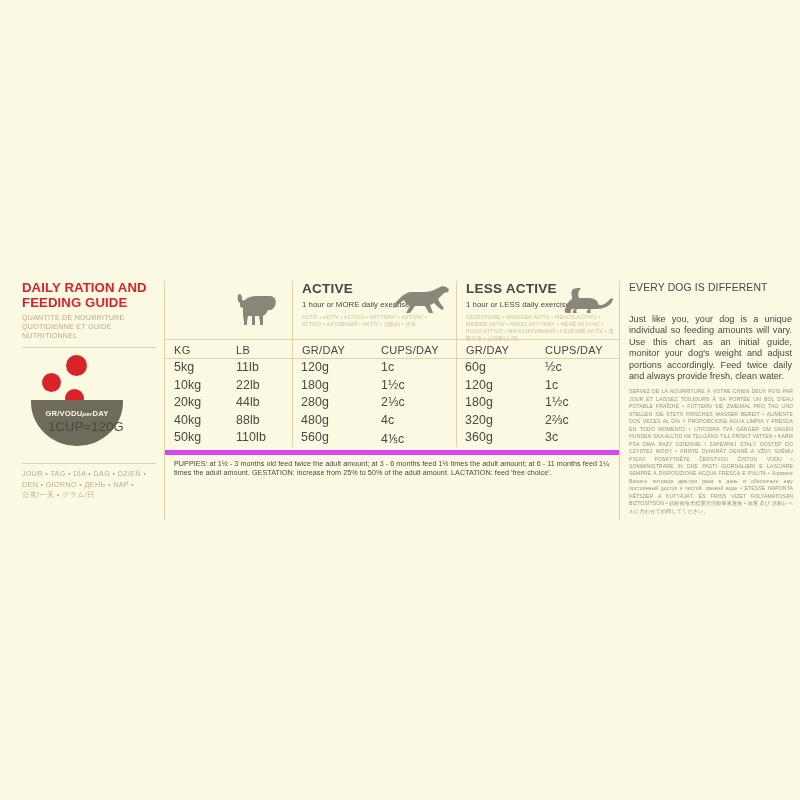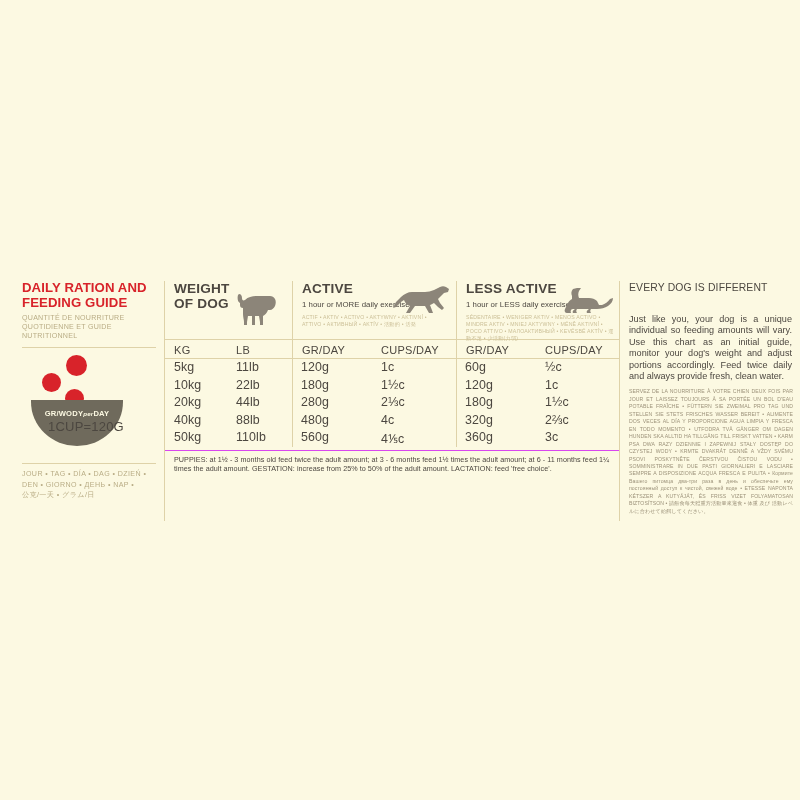--- a/index.html
+++ b/index.html
@@ -215,21 +215,21 @@
     padding-top: 1px;
     white-space: nowrap;
   }
   .vsep {
     position: absolute;
     top: 0; bottom: 0;
     width: 0;
     border-left: 1px solid #ded2a8;
   }
   .note {
-    border-top: 1px solid #d946ef;
+    border-top: 5px solid #d946ef;
     margin-top: 3px;
     padding: 4px 6px 0 9px;
     color: #4c4740;
     font-size: 7.2px;
     line-height: 9.6px;
     letter-spacing: 0.05px;
   }
 
   
   .col-info {
@@ -278,42 +278,38 @@
         <div>QUANTITÉ DE NOURRITURE</div>
         <div>QUOTIDIENNE ET GUIDE NUTRITIONNEL</div>
       </div>
       <div class="brand-rule"></div>
 
       <div class="bowl-wrap">
         <div class="kib kib-a"></div>
         <div class="kib kib-b"></div>
         <div class="kib kib-c"></div>
         <div class="bowl">
-          <div class="bowl-text"><span>GR/WODY</span><i>per</i><span>DAY</span></div>
+          <div class="bowl-text"><span>GR/VODU</span><i>per</i><span>DAY</span></div>
         </div>
       </div>
 
       <div class="cup-eq">1CUP=120G</div>
       <div class="brand-rule2"></div>
       <div class="brand-langs">
         <div>JOUR • TAG • DÍA • DAG • DZIEŃ •</div>
         <div>DEN • GIORNO • ДЕНЬ •  NAP •</div>
         <div>公克/一天 • グラム/日</div>
       </div>
     </div>
 
     <div class="col-table">
 
       <div class="thead">
 
         <div class="grp grp-weight">
-          <div class="grp-h">
-            <div>WEIGHT</div>
-            <div>OF DOG</div>
-          </div>
           <svg class="dog-icon dog-stand" width="48" height="40" viewBox="0 0 48 40">
             <path d="M6 6 C5 10 6 13 8 14 L8 16 C8 18 9 19 11 19 L11 25 C11 28 12 31 12 33 L12 36 L15 36 L15 33 L16 27 L27 27 L28 33 L28 36 L31 36 L31 33 L31 27 C33 26 35 24 36 21 L38 21 C40 21 42 19 43 17 C44 14 44 12 43 10 C42 8 40 7 38 7 L24 7 C20 7 16 8 13 11 C11 12 10 11 10 9 C10 7 9 5 7 5 Z M20 27 L20 36 L23 36 L23 27 Z"></path>
           </svg>
         </div>
 
         <div class="grp grp-active">
           <div class="grp-h">ACTIVE</div>
           <div class="grp-sub">1 hour or MORE daily exercise</div>
           <div class="grp-langs">ACTIF • AKTIV • ACTIVO • AKTYWNY • AKTIVNÍ • ATTIVO • АКТИВНЫЙ • AKTÍV • 活動的 • 活発</div>
           <svg class="dog-icon dog-run" width="58" height="34" viewBox="0 0 58 34">

